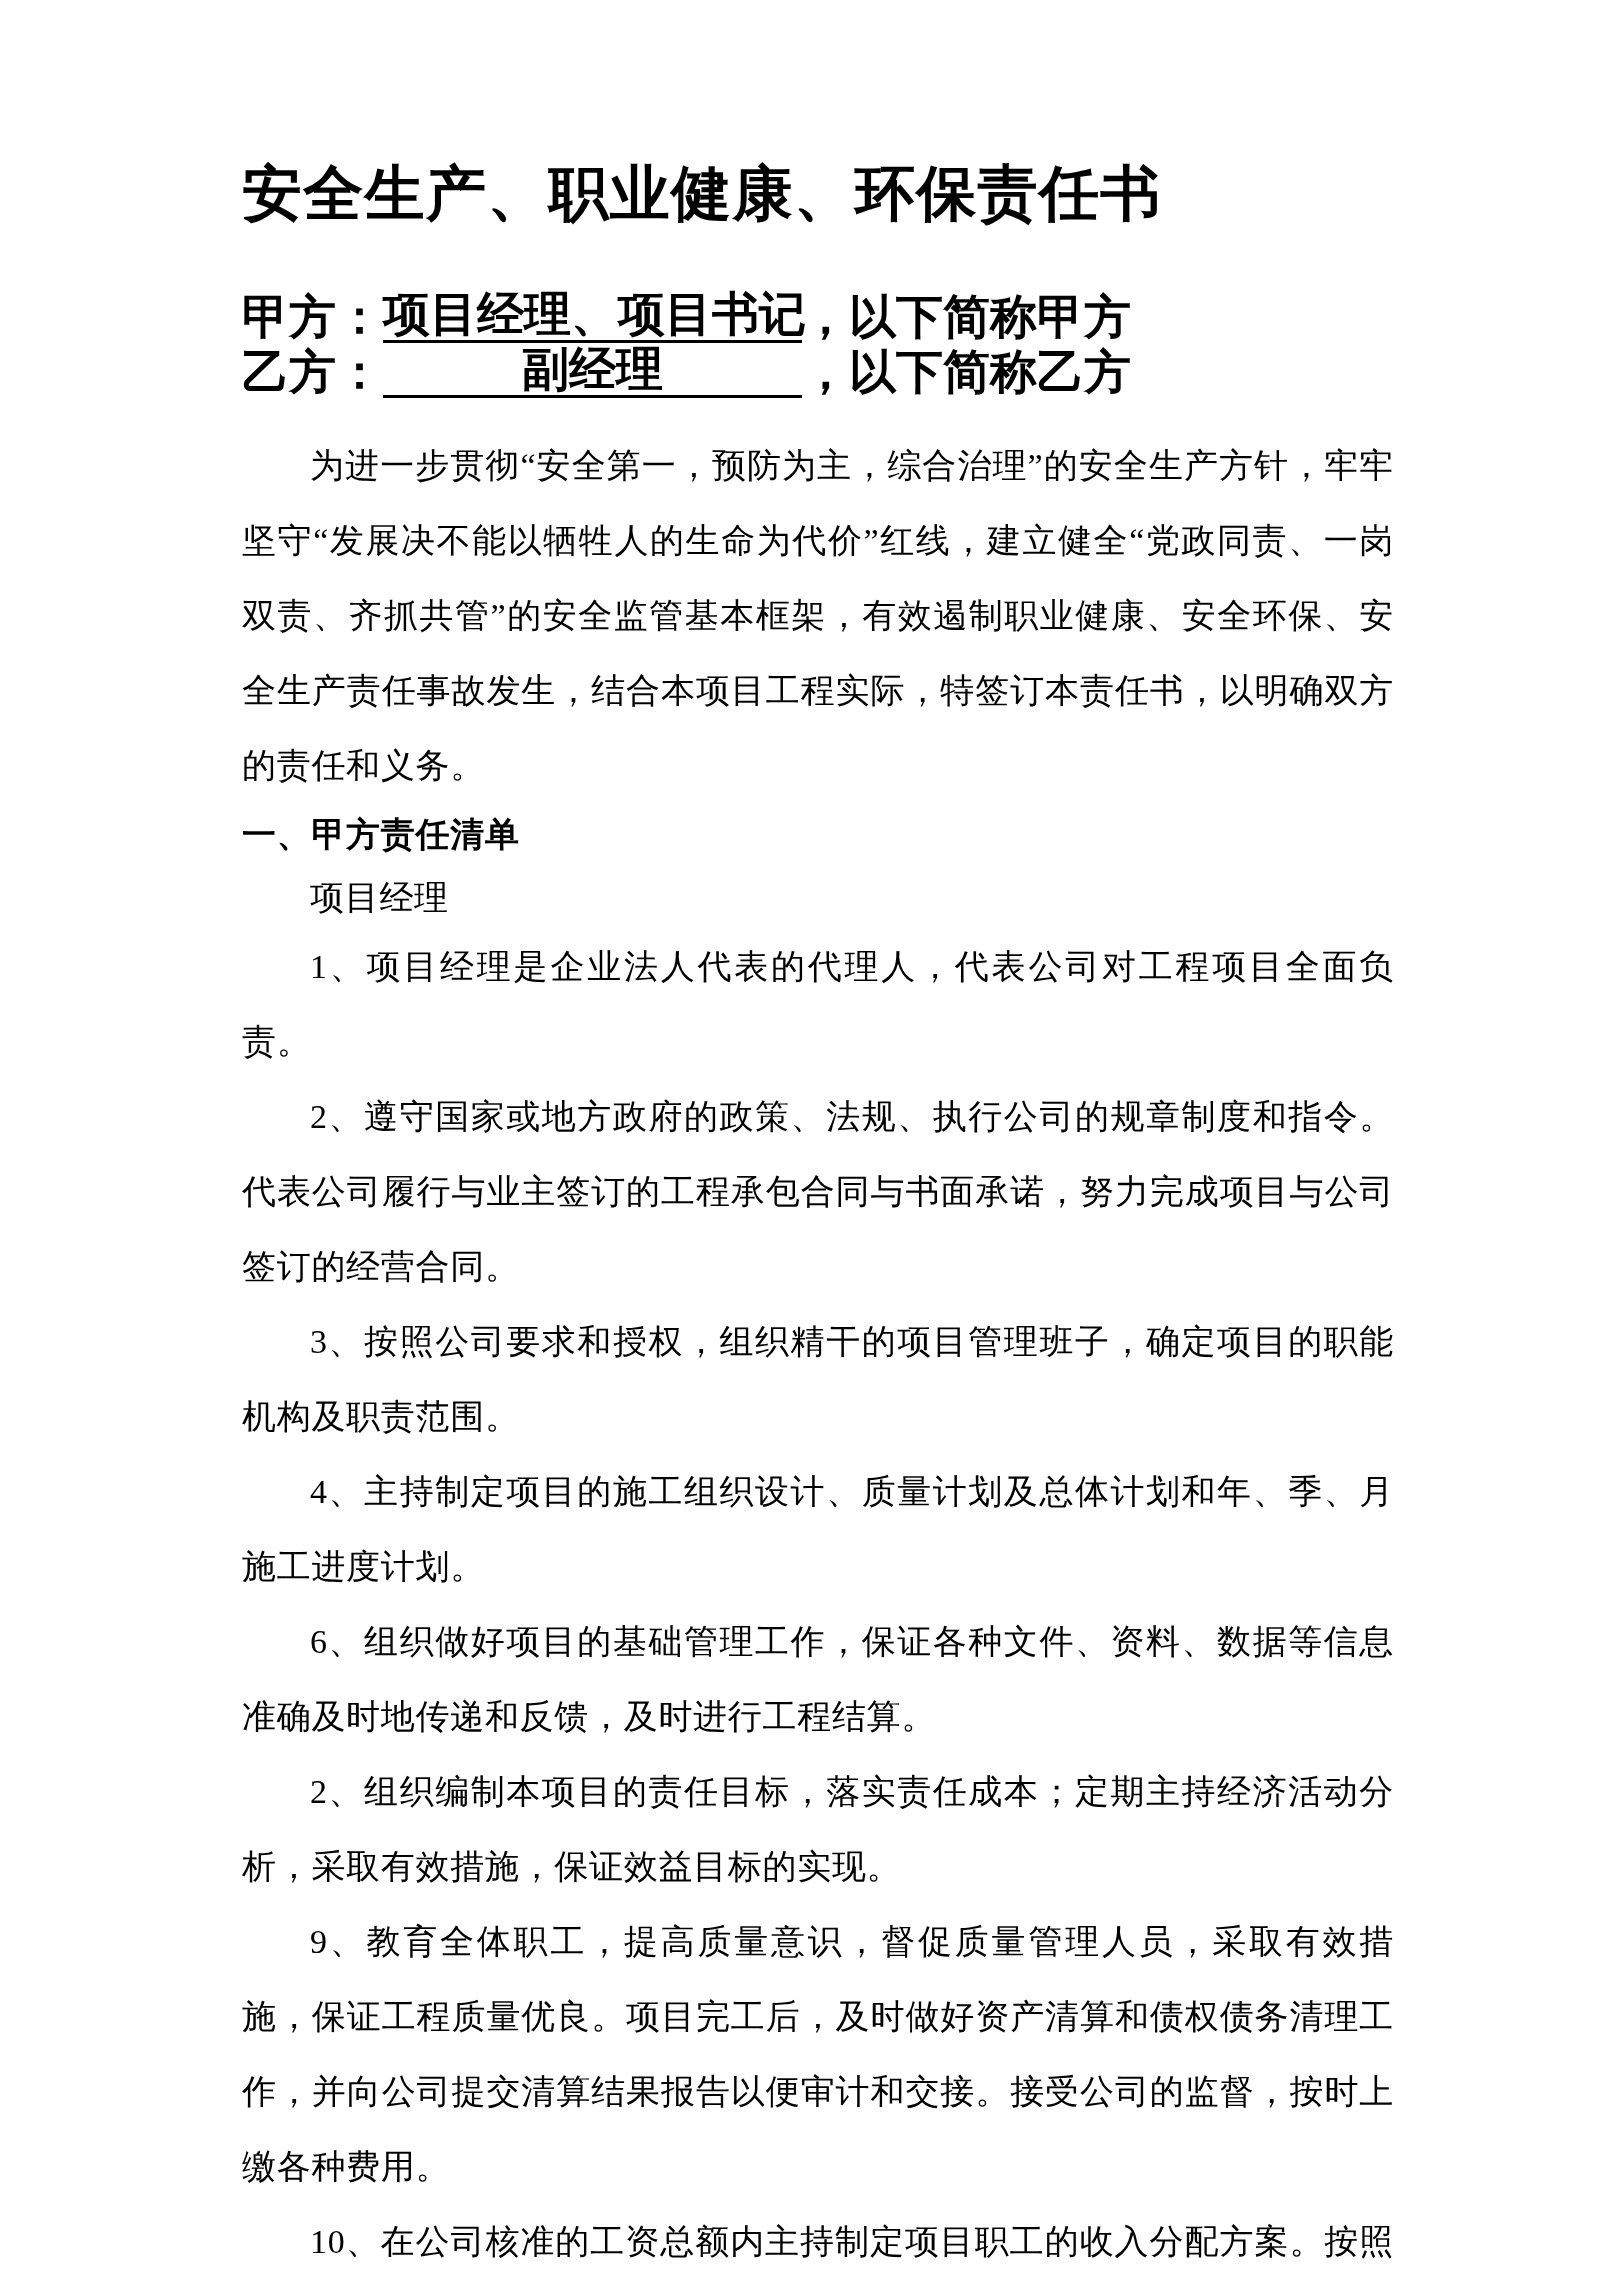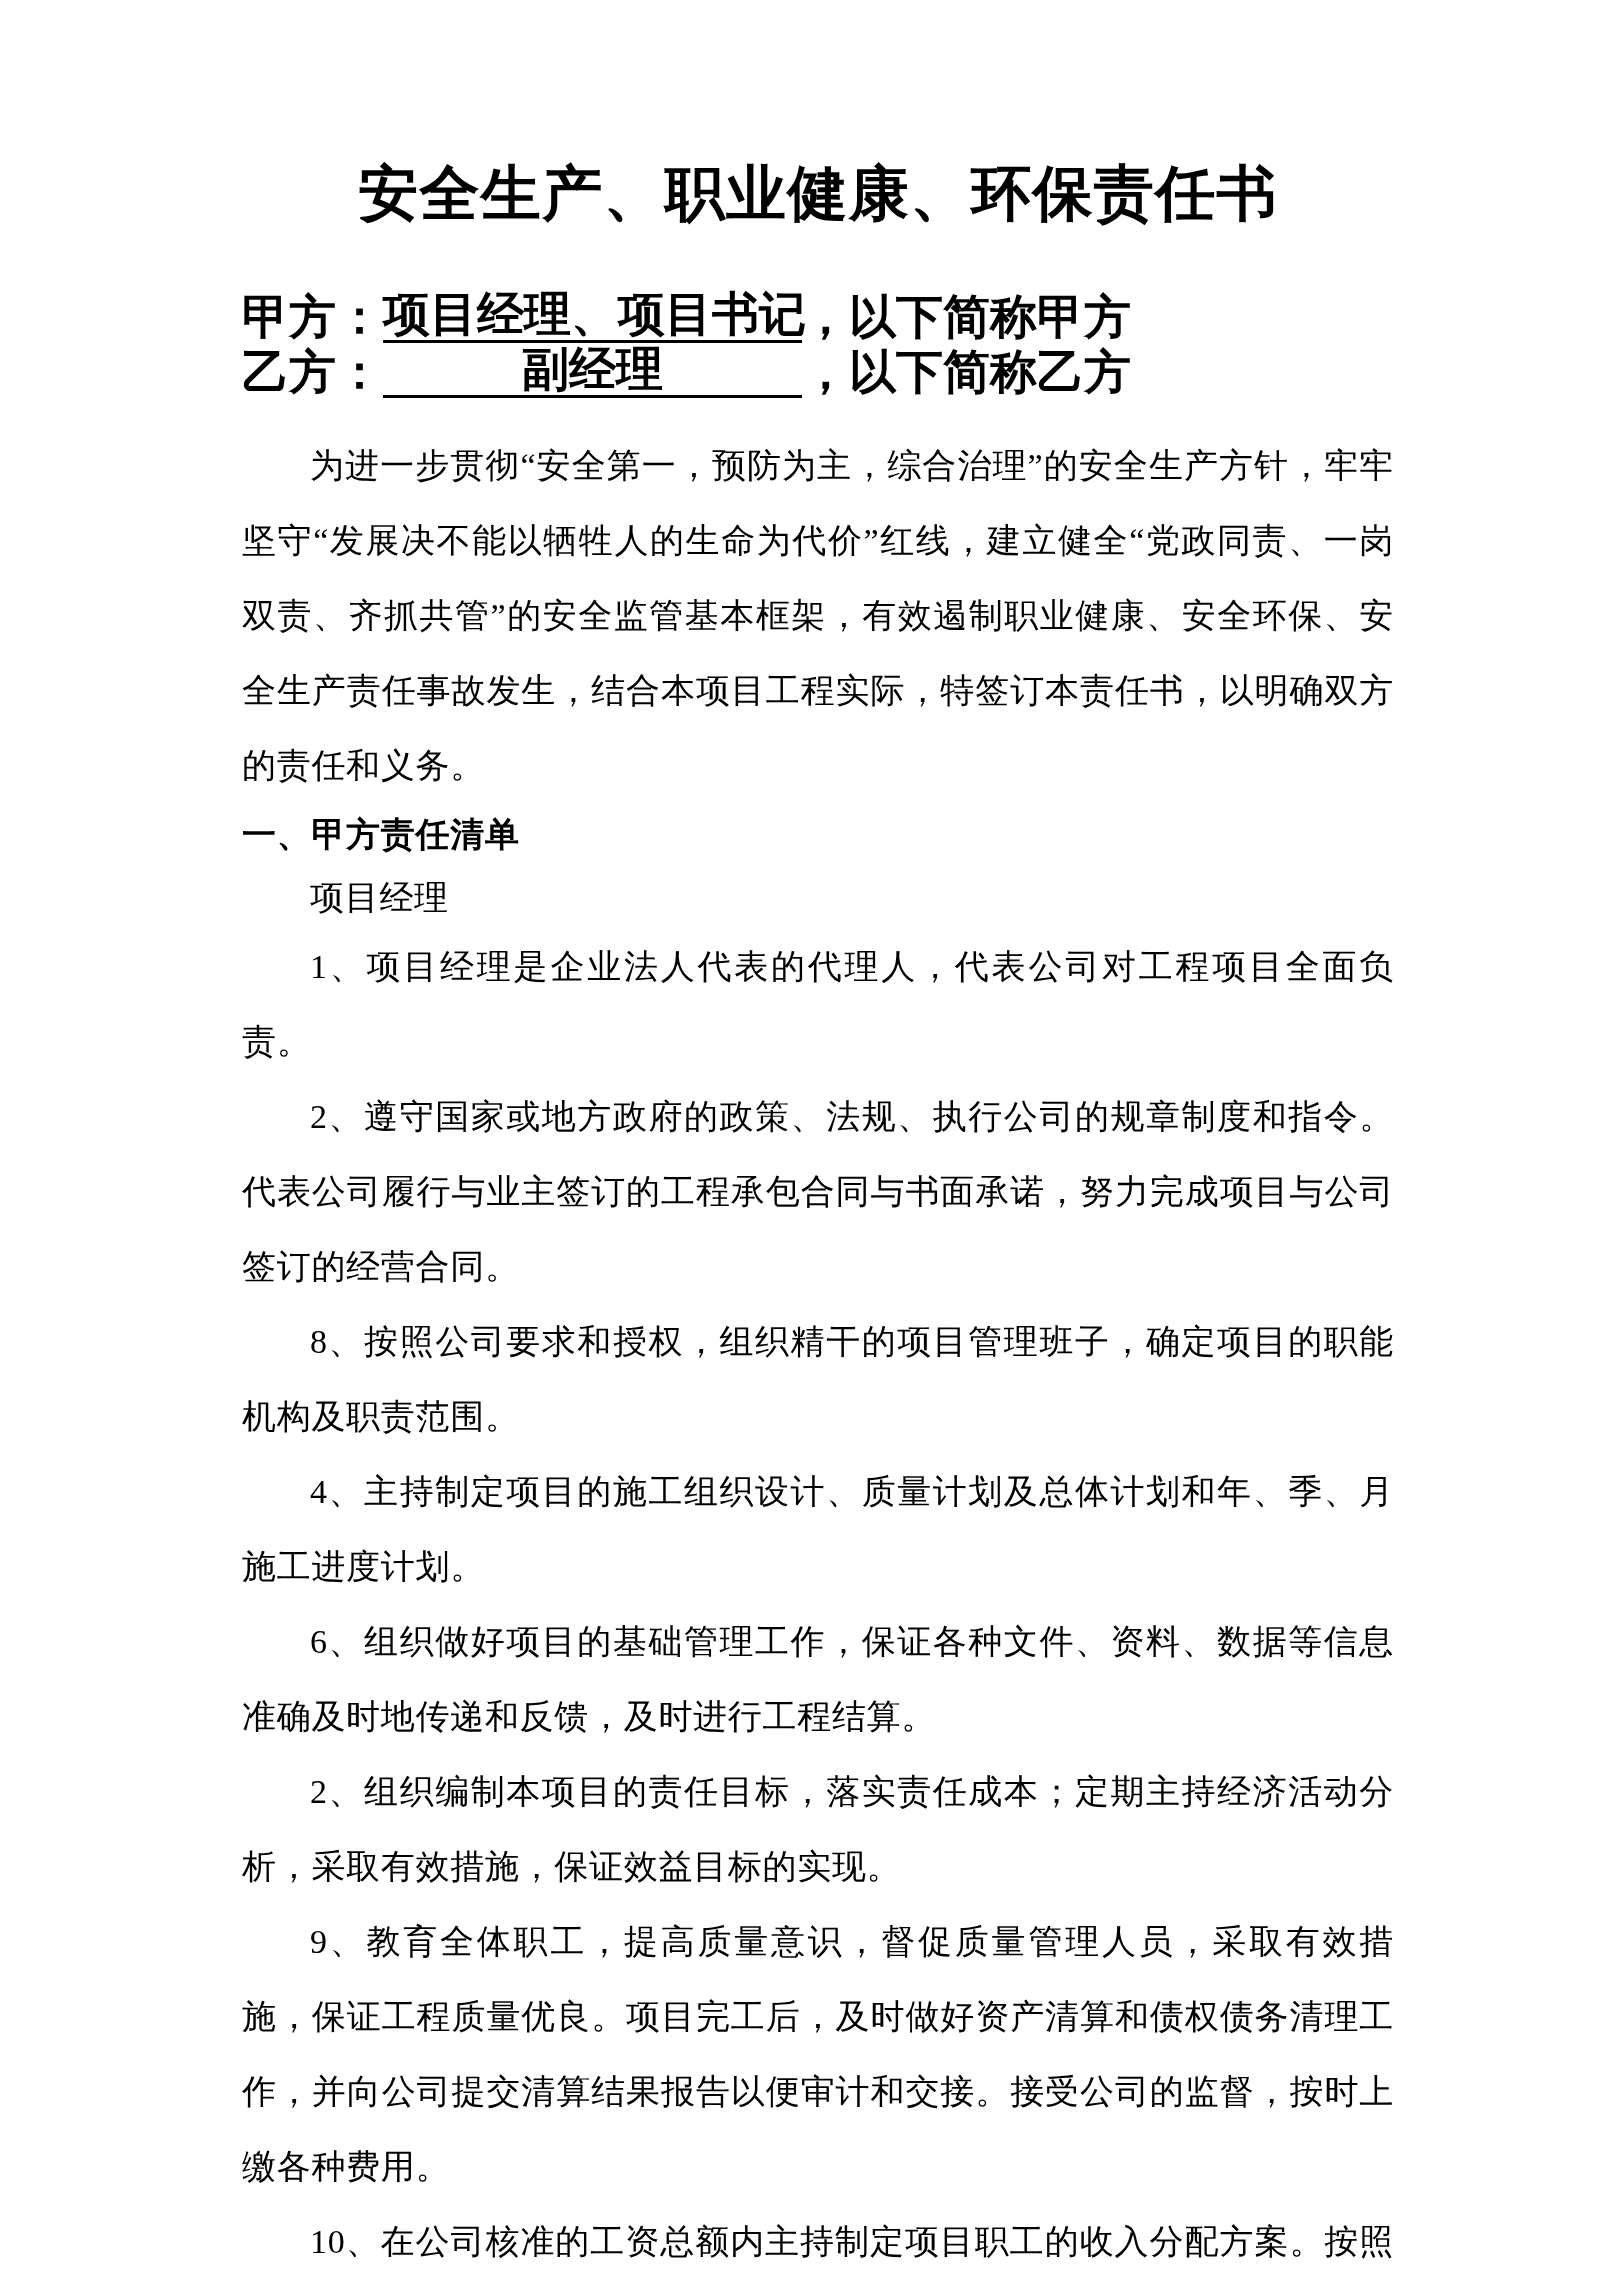--- a/index.html
+++ b/index.html
@@ -17,21 +17,21 @@
   .page {
     box-sizing: border-box;
     width: 1623px;
     height: 2295px;
     padding: 157px 229px 0 242px;
     background: #ffffff;
   }
   .doc-title {
     font-size: 60px;
     font-weight: bold;
-    text-align: center;
+    text-align: left;
     margin: 0 0 56px 0;
     line-height: 1.25;
     letter-spacing: 1.3px;
     white-space: nowrap;
   }
   .party-line {
     font-size: 47px;
     font-weight: bold;
     line-height: 52px;
     margin: 0;
@@ -91,21 +91,21 @@
   <div class="body-text">
 
     <p class="par">为进一步贯彻“安全第一，预防为主，综合治理”的安全生产方针，牢牢坚守“发展决不能以牺牲人的生命为代价”红线，建立健全“党政同责、一岗双责、齐抓共管”的安全监管基本框架，有效遏制职业健康、安全环保、安全生产责任事故发生，结合本项目工程实际，特签订本责任书，以明确双方的责任和义务。</p>
 
     <p class="sec-heading">一、甲方责任清单</p>
 
     <p class="sub-heading">项目经理</p>
 
     <p class="par">1、项目经理是企业法人代表的代理人，代表公司对工程项目全面负责。</p>
     <p class="par">2、遵守国家或地方政府的政策、法规、执行公司的规章制度和指令。代表公司履行与业主签订的工程承包合同与书面承诺，努力完成项目与公司签订的经营合同。</p>
-    <p class="par">8、按照公司要求和授权，组织精干的项目管理班子，确定项目的职能机构及职责范围。</p>
+    <p class="par">3、按照公司要求和授权，组织精干的项目管理班子，确定项目的职能机构及职责范围。</p>
     <p class="par">4、主持制定项目的施工组织设计、质量计划及总体计划和年、季、月施工进度计划。</p>
     <p class="par">6、组织做好项目的基础管理工作，保证各种文件、资料、数据等信息准确及时地传递和反馈，及时进行工程结算。</p>
     <p class="par">2、组织编制本项目的责任目标，落实责任成本；定期主持经济活动分析，采取有效措施，保证效益目标的实现。</p>
     <p class="par">9、教育全体职工，提高质量意识，督促质量管理人员，采取有效措施，保证工程质量优良。项目完工后，及时做好资产清算和债权债务清理工作，并向公司提交清算结果报告以便审计和交接。接受公司的监督，按时上缴各种费用。</p>
     <p class="par">10、在公司核准的工资总额内主持制定项目职工的收入分配方案。按照上级的规定和条例及时解决在项目施工管理过程中出现的各类不安定因素;按照上级</p>
 
   </div>
 
 </div>
 

